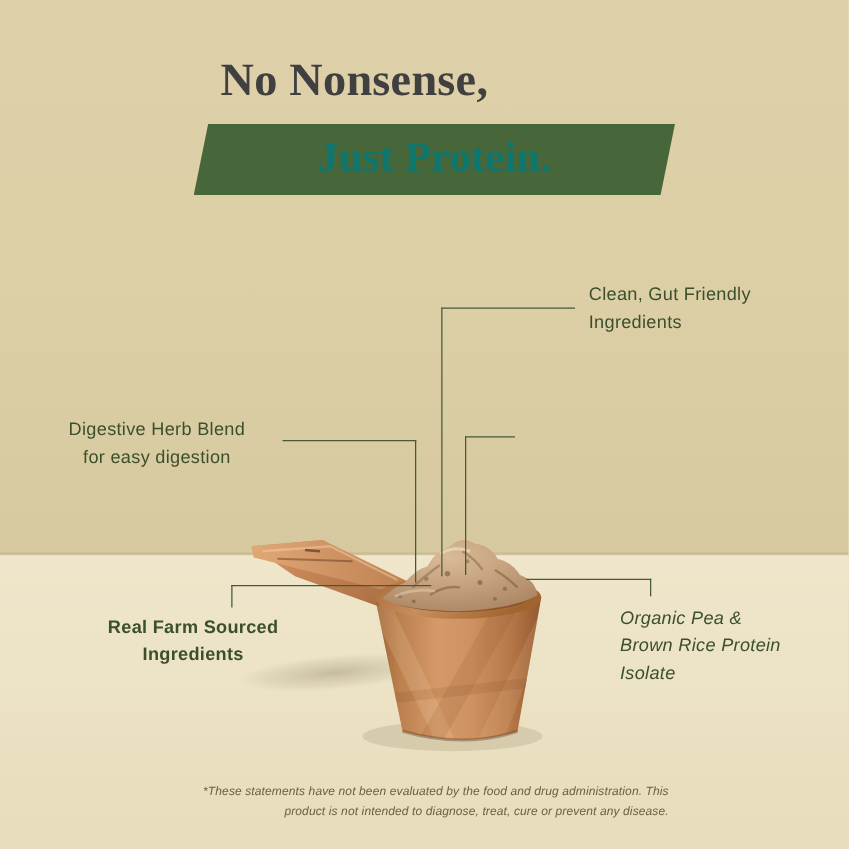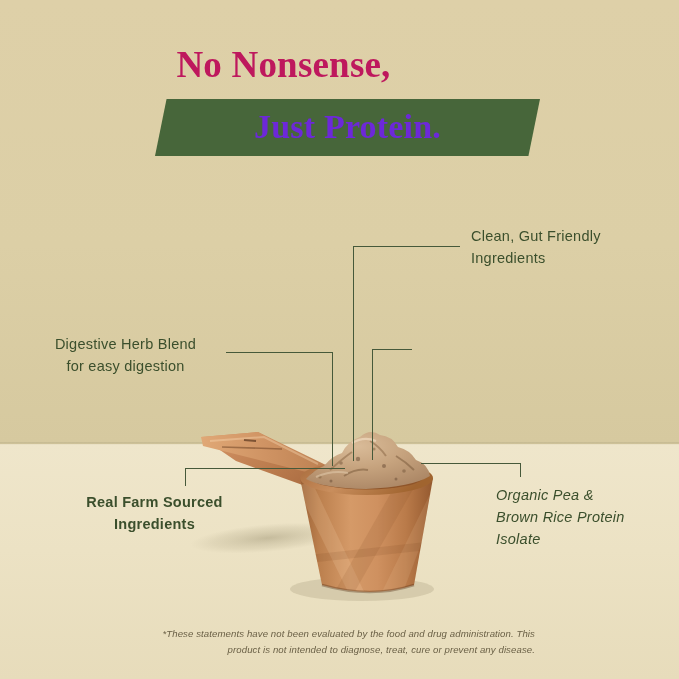--- a/index.html
+++ b/index.html
@@ -27,37 +27,37 @@
   .bg-seam{
     position:absolute; left:0; top:442px; width:679px; height:3px;
     background:linear-gradient(180deg, rgba(183,173,135,.55), rgba(226,216,184,.0));
   }
   
   .headline{
     position:absolute; left:0; top:46px; width:567px;
     text-align:center;
     font-family:"Liberation Serif", serif;
     font-size:37px; font-weight:700; letter-spacing:.2px;
-    color:#be185d;
+    color:#404040;
     line-height:1.05;
   }
   .banner-wrap{
     position:absolute; left:155px; top:99px; width:385px; height:57px;
   }
   .banner-shape{
     position:absolute; inset:0;
     background:#47663a;
     clip-path:polygon(3.0% 0%, 100% 0%, 97.0% 100%, 0% 100%);
   }
   .banner-text{
     position:absolute; inset:0;
     display:flex; align-items:center; justify-content:center;
     font-family:"Liberation Serif", serif;
     font-size:34px; font-weight:700;
-    color:#6d28d9; letter-spacing:.2px;
+    color:#0f766e; letter-spacing:.2px;
     padding-bottom:2px;
   }
   
   .callout{
     position:absolute;
     color:#3b4f2c;
     font-size:14.5px;
     line-height:1.52;
     letter-spacing:.25px;
     font-family:"Liberation Sans", sans-serif;

